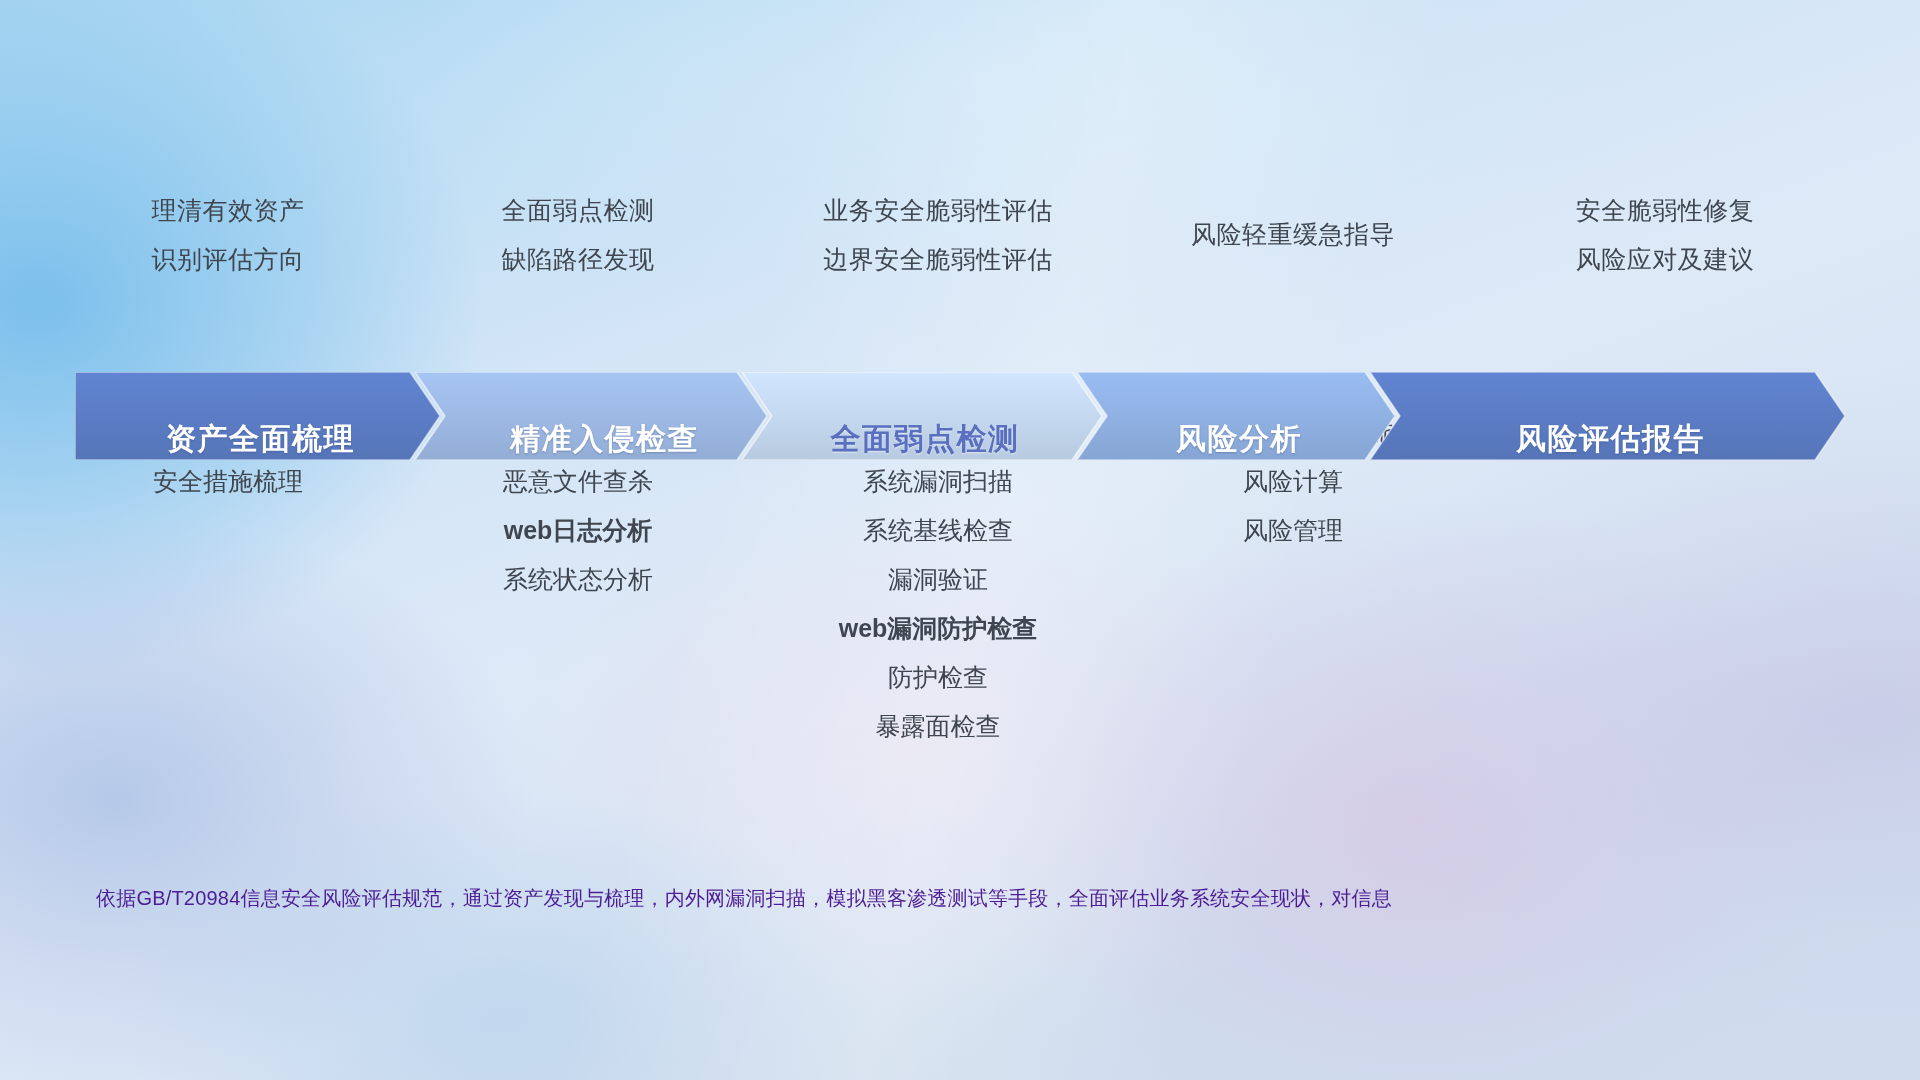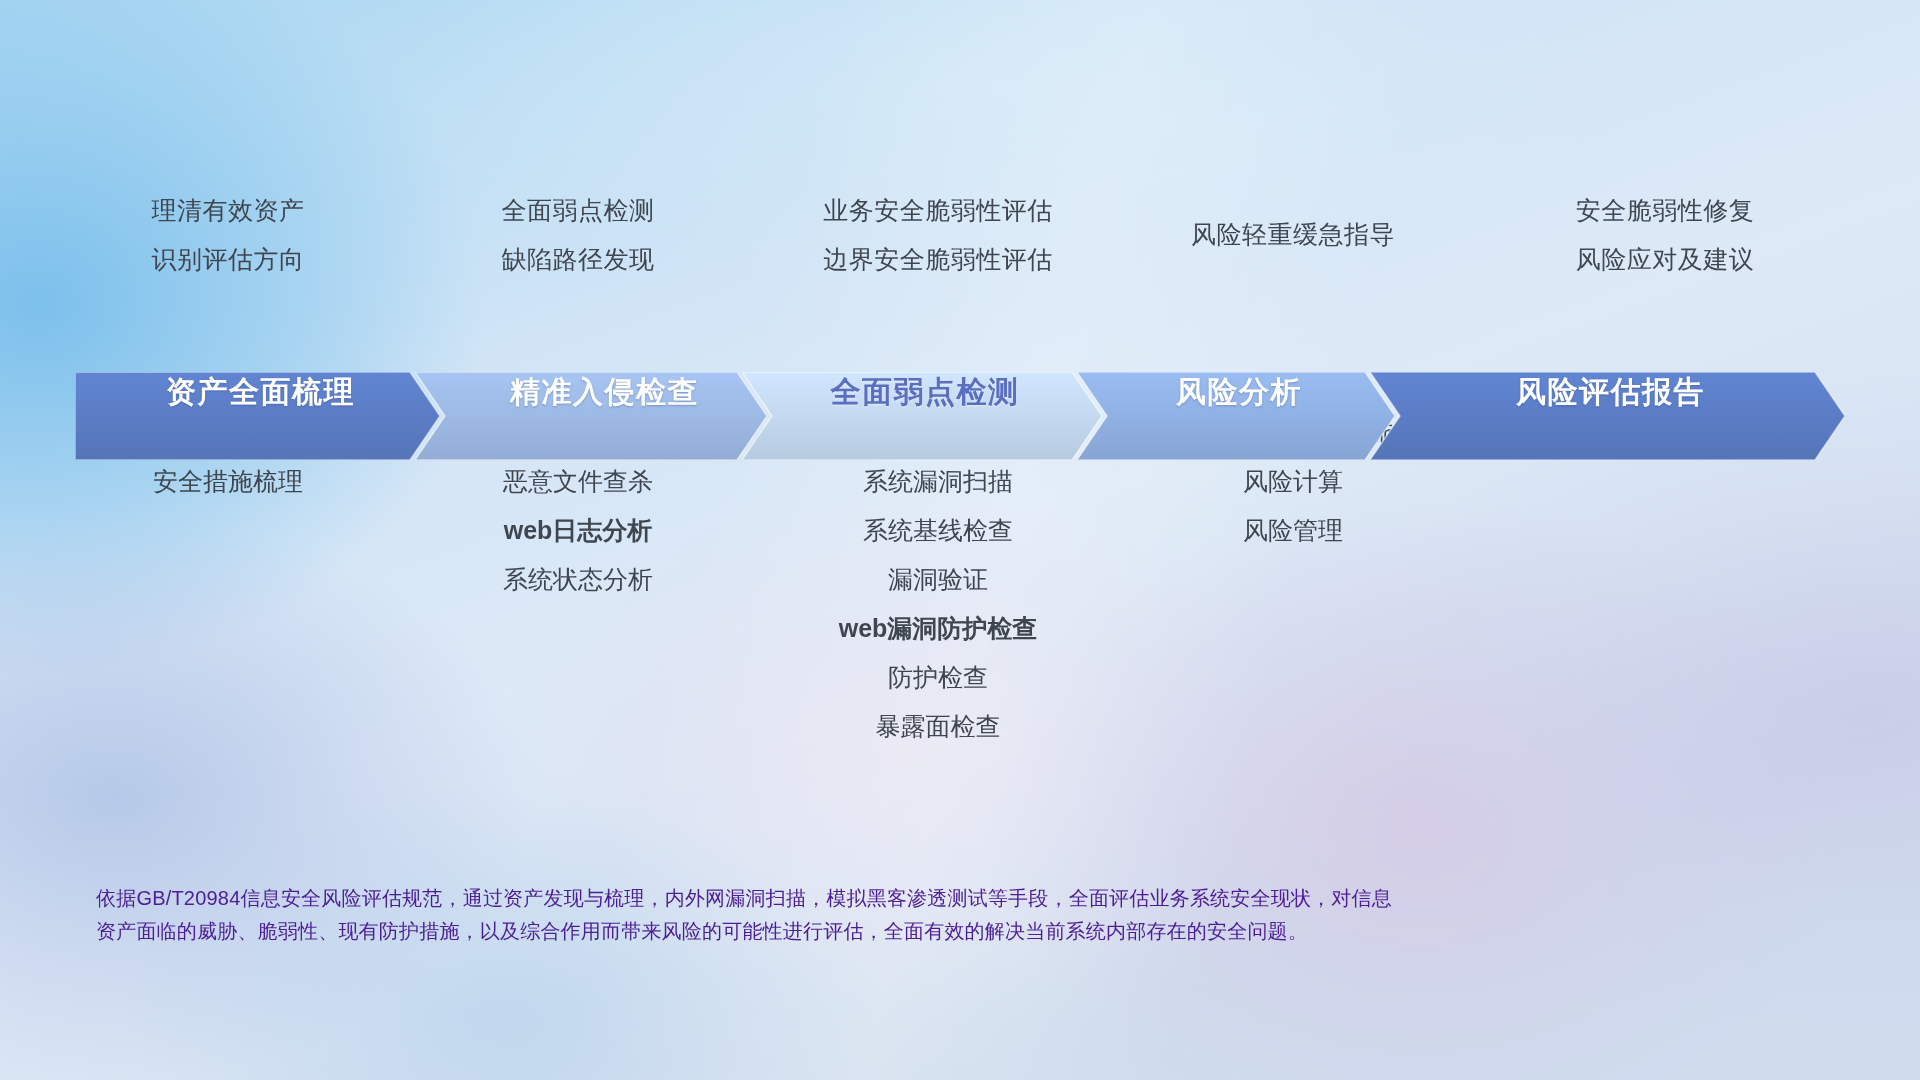--- a/index.html
+++ b/index.html
@@ -98,21 +98,21 @@
   }
   .cap-col .cap-line { display:block; }
 
   
   #banner {
     position:absolute; left:75px; top:372px;
     width:1770px; height:88px;
   }
   .chev {
     position:absolute; top:0; height:88px;
-    display:flex; align-items:flex-start; justify-content:center;
+    display:flex; align-items:flex-end; justify-content:center;
   }
   .chev .chev-shape {
     position:absolute; inset:0;
   }
   .chev .chev-label {
     position:relative;
     font-size:30px;
     font-weight:bold;
     letter-spacing:1.5px;
     white-space:nowrap;
@@ -276,17 +276,16 @@
           <span class="li">风险计算</span>
           <span class="li">风险管理</span>
         </div>
         <div class="list-col" style="left: 1365px; width: 600px;">
           <span class="li">安全风险加固及建议</span>
         </div>
       </div>
 
     <div id="footer">
       <p>依据GB/T20984信息安全风险评估规范，通过资产发现与梳理，内外网漏洞扫描，模拟黑客渗透测试等手段，全面评估业务系统安全现状，对信息</p>
-      <p>资产面临的威胁、脆弱性、现有防护措施，以及综合作用而带来风险的可能性进行评估，全面有效的解决当前系统内部存在的安全问题。</p>
     </div>
 
   </div>
 </div>
 
 </body></html>

